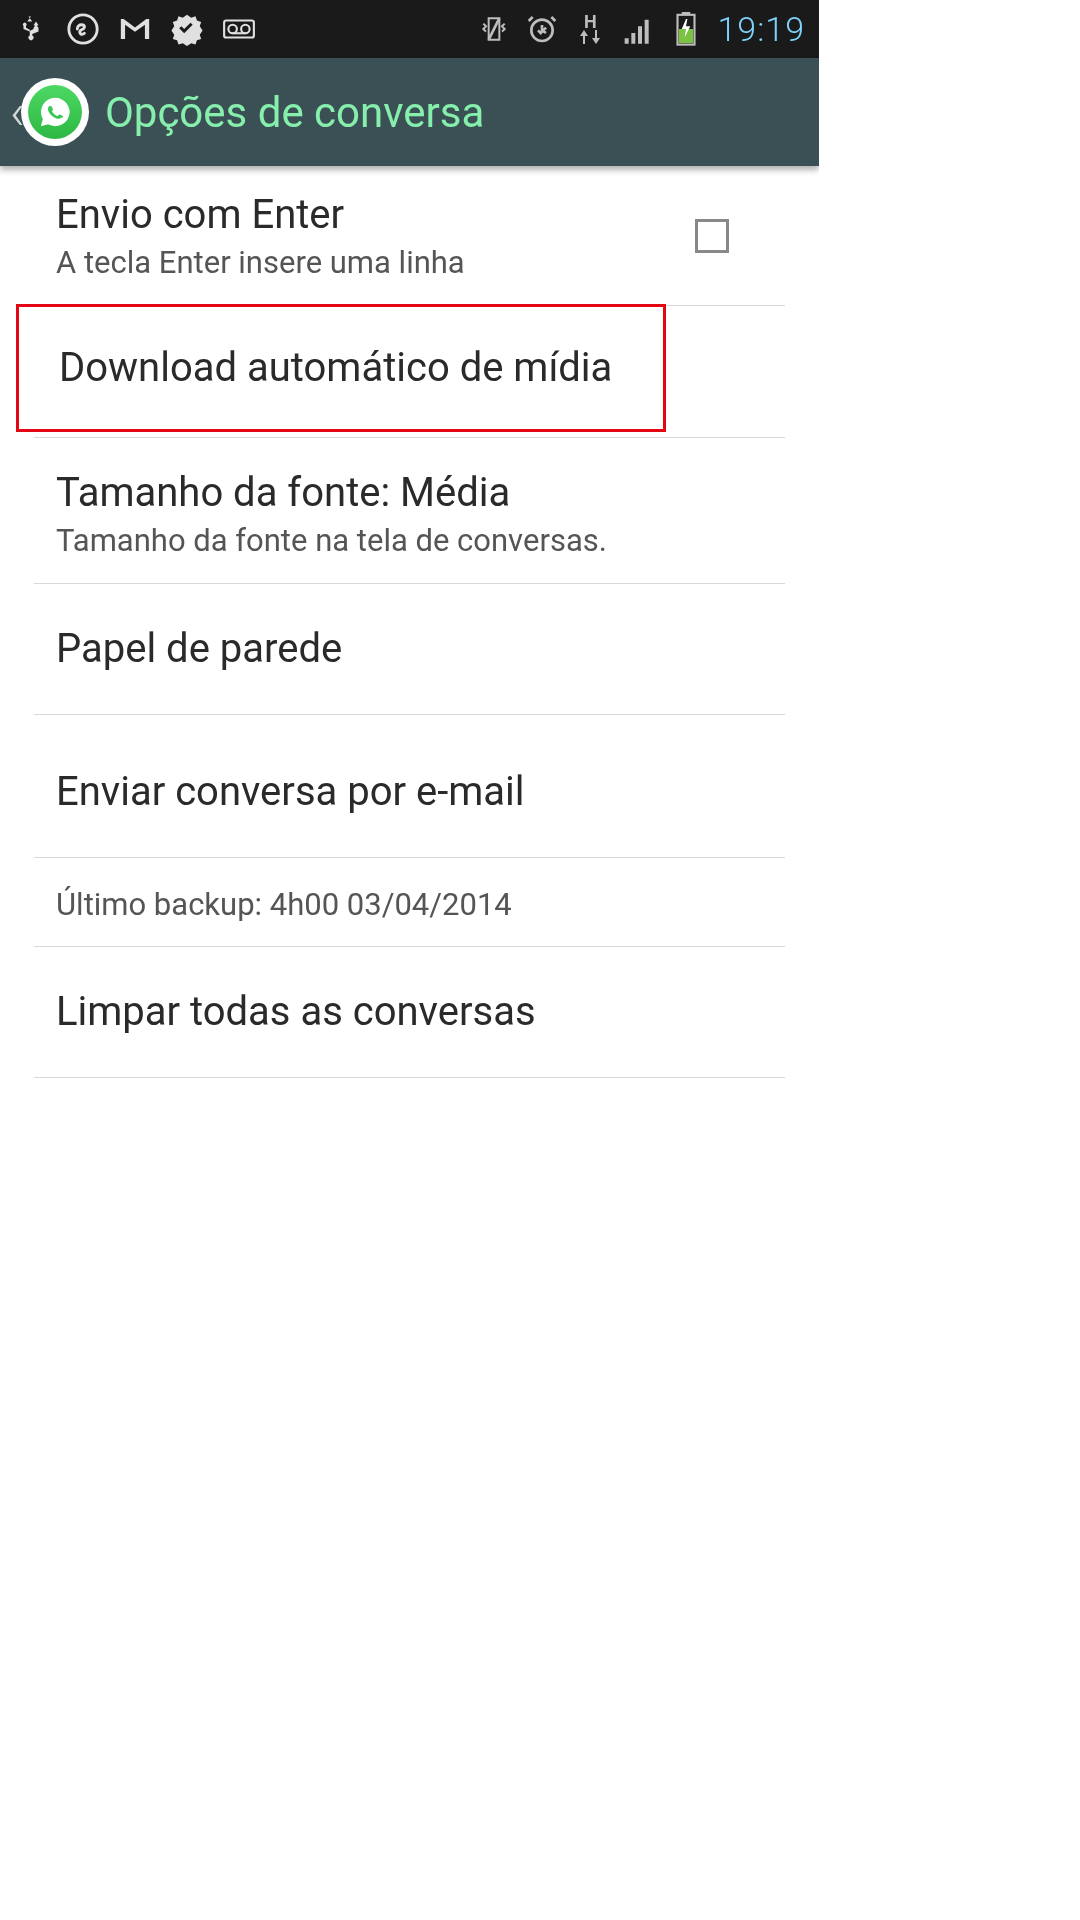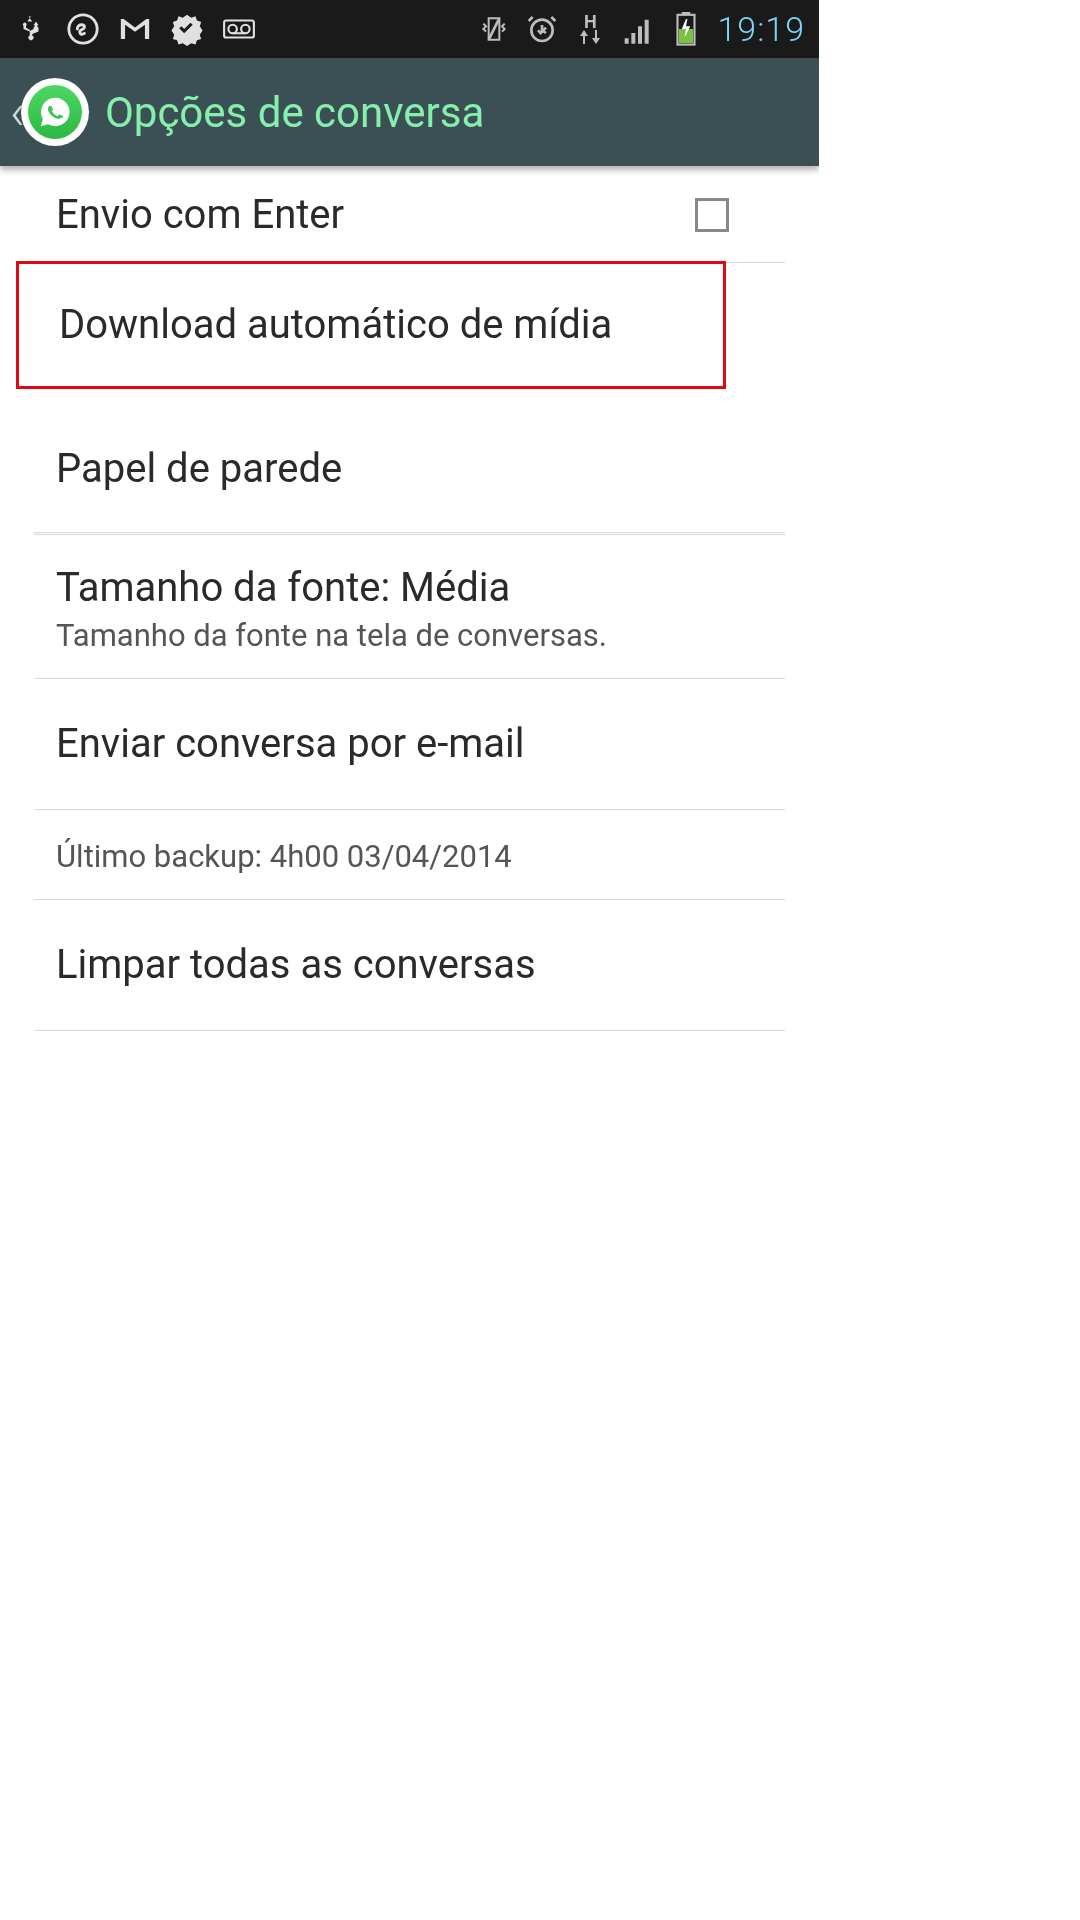--- a/index.html
+++ b/index.html
@@ -59,22 +59,22 @@
     .item-wrap .row { padding: 24px 0 22px 22px; display:flex; align-items:center; justify-content:flex-end; }
     
     .checkbox {
       width: 34px; height: 34px;
       border: 3px solid #888;
       margin-right: 56px;
     }
     
     .highlight-box {
       border: 3px solid #e30613;
-      margin: -2px 0 15px 16px;
-      width: 710px;
+      margin: -2px 0 8px 16px;
+      width: 650px;
       position: relative;
     }
     .highlight-box .row { padding: 36px 0 36px 40px; }
   </style>
 </head>
 <body>
 
 <div class="status-bar">
   <div class="status-left">
     <span class="s-icon">
@@ -157,53 +157,54 @@
   </div>
   <div class="header-title">Opções de conversa</div>
 </div>
 
 <div class="list">
 
   <div class="item-wrap">
     <div class="row">
       <div class="item-inner">
         <div class="item-title">Envio com Enter</div>
+        <div class="item-sub">A tecla Enter insere uma linha</div>
       </div>
       <div class="checkbox"></div>
     </div>
   </div>
 
   <div class="highlight-box">
     <div class="row" style="border-bottom:none;">
       <div class="item-inner">
         <div class="item-title">Download automático de mídia</div>
       </div>
     </div>
   </div>
 
-  <div class="item-wrap">
-    <div class="row" style="padding-top:40px; padding-bottom:40px;">
-      <div class="item-inner">
-        <div class="item-title">Papel de parede</div>
-      </div>
-    </div>
-  </div>
-
   <div class="item-wrap" style="border-top:1px solid #d8d8d8; margin-top:-3px;">
     <div class="row" style="padding-top:30px;">
       <div class="item-inner">
         <div class="item-title">Tamanho da fonte: Média</div>
         <div class="item-sub">Tamanho da fonte na tela de conversas.</div>
       </div>
     </div>
   </div>
 
   <div class="item-wrap">
     <div class="row" style="padding-top:40px; padding-bottom:40px;">
       <div class="item-inner">
+        <div class="item-title">Papel de parede</div>
+      </div>
+    </div>
+  </div>
+
+  <div class="item-wrap">
+    <div class="row" style="padding-top:52px; padding-bottom:40px;">
+      <div class="item-inner">
         <div class="item-title">Enviar conversa por e-mail</div>
       </div>
     </div>
   </div>
 
   <div class="item-wrap">
     <div class="row">
       <div class="item-inner">
         <div class="item-sub">Último backup: 4h00 03/04/2014</div>
       </div>

